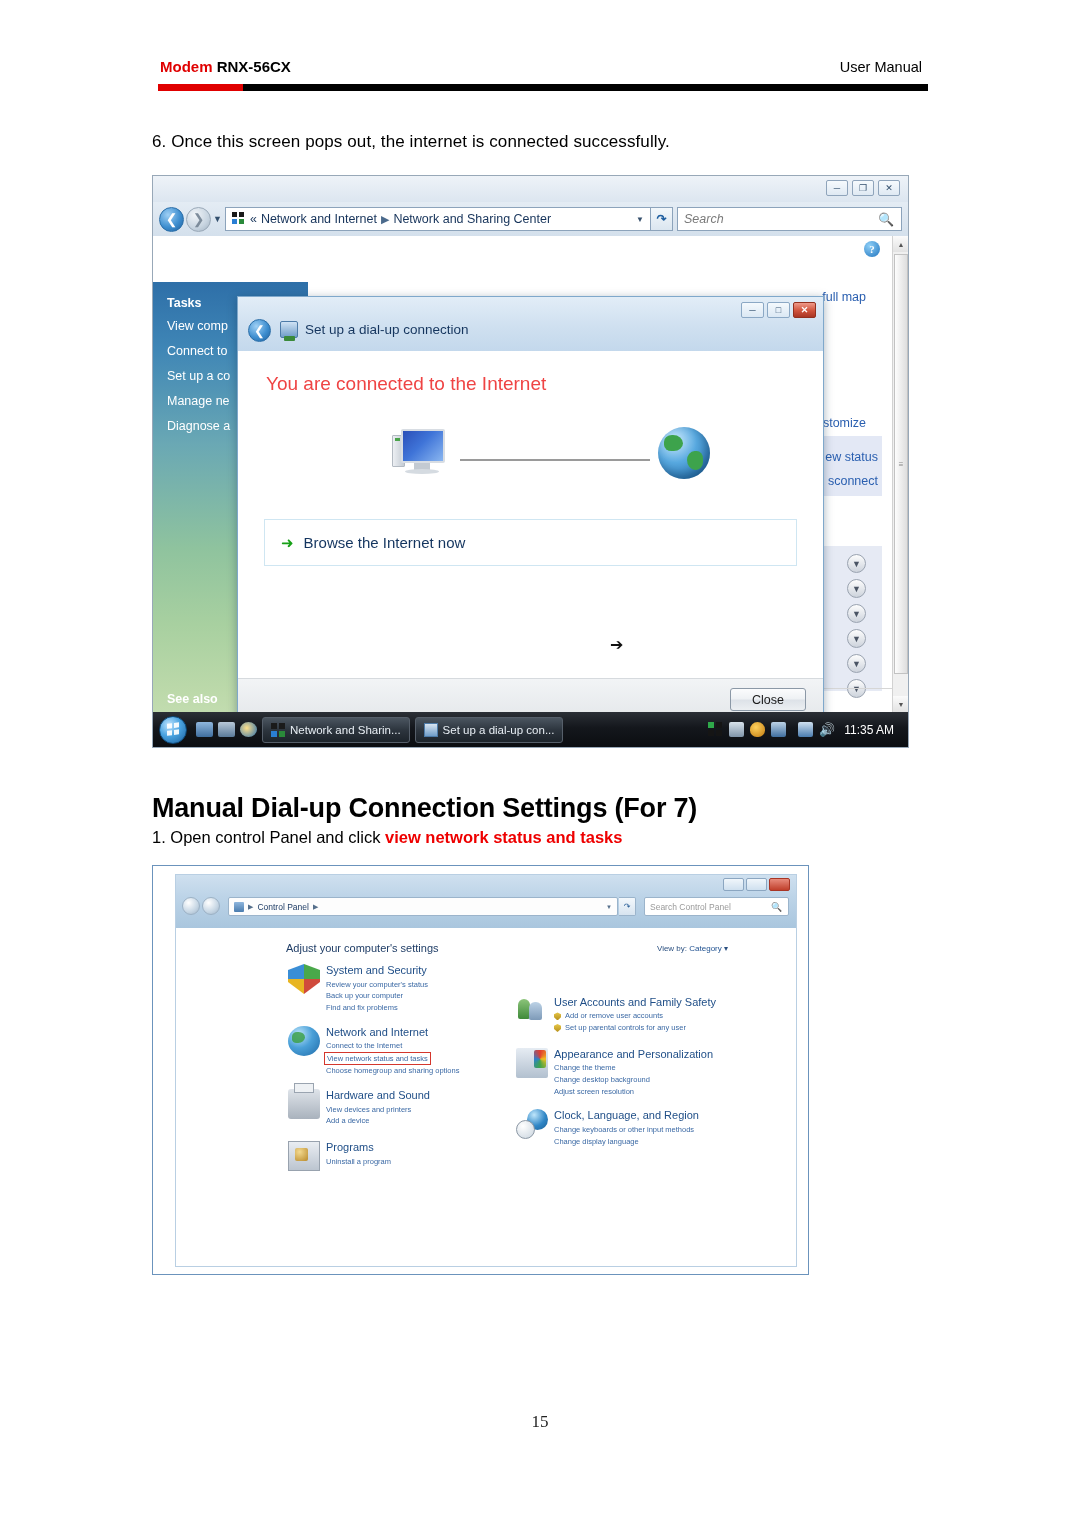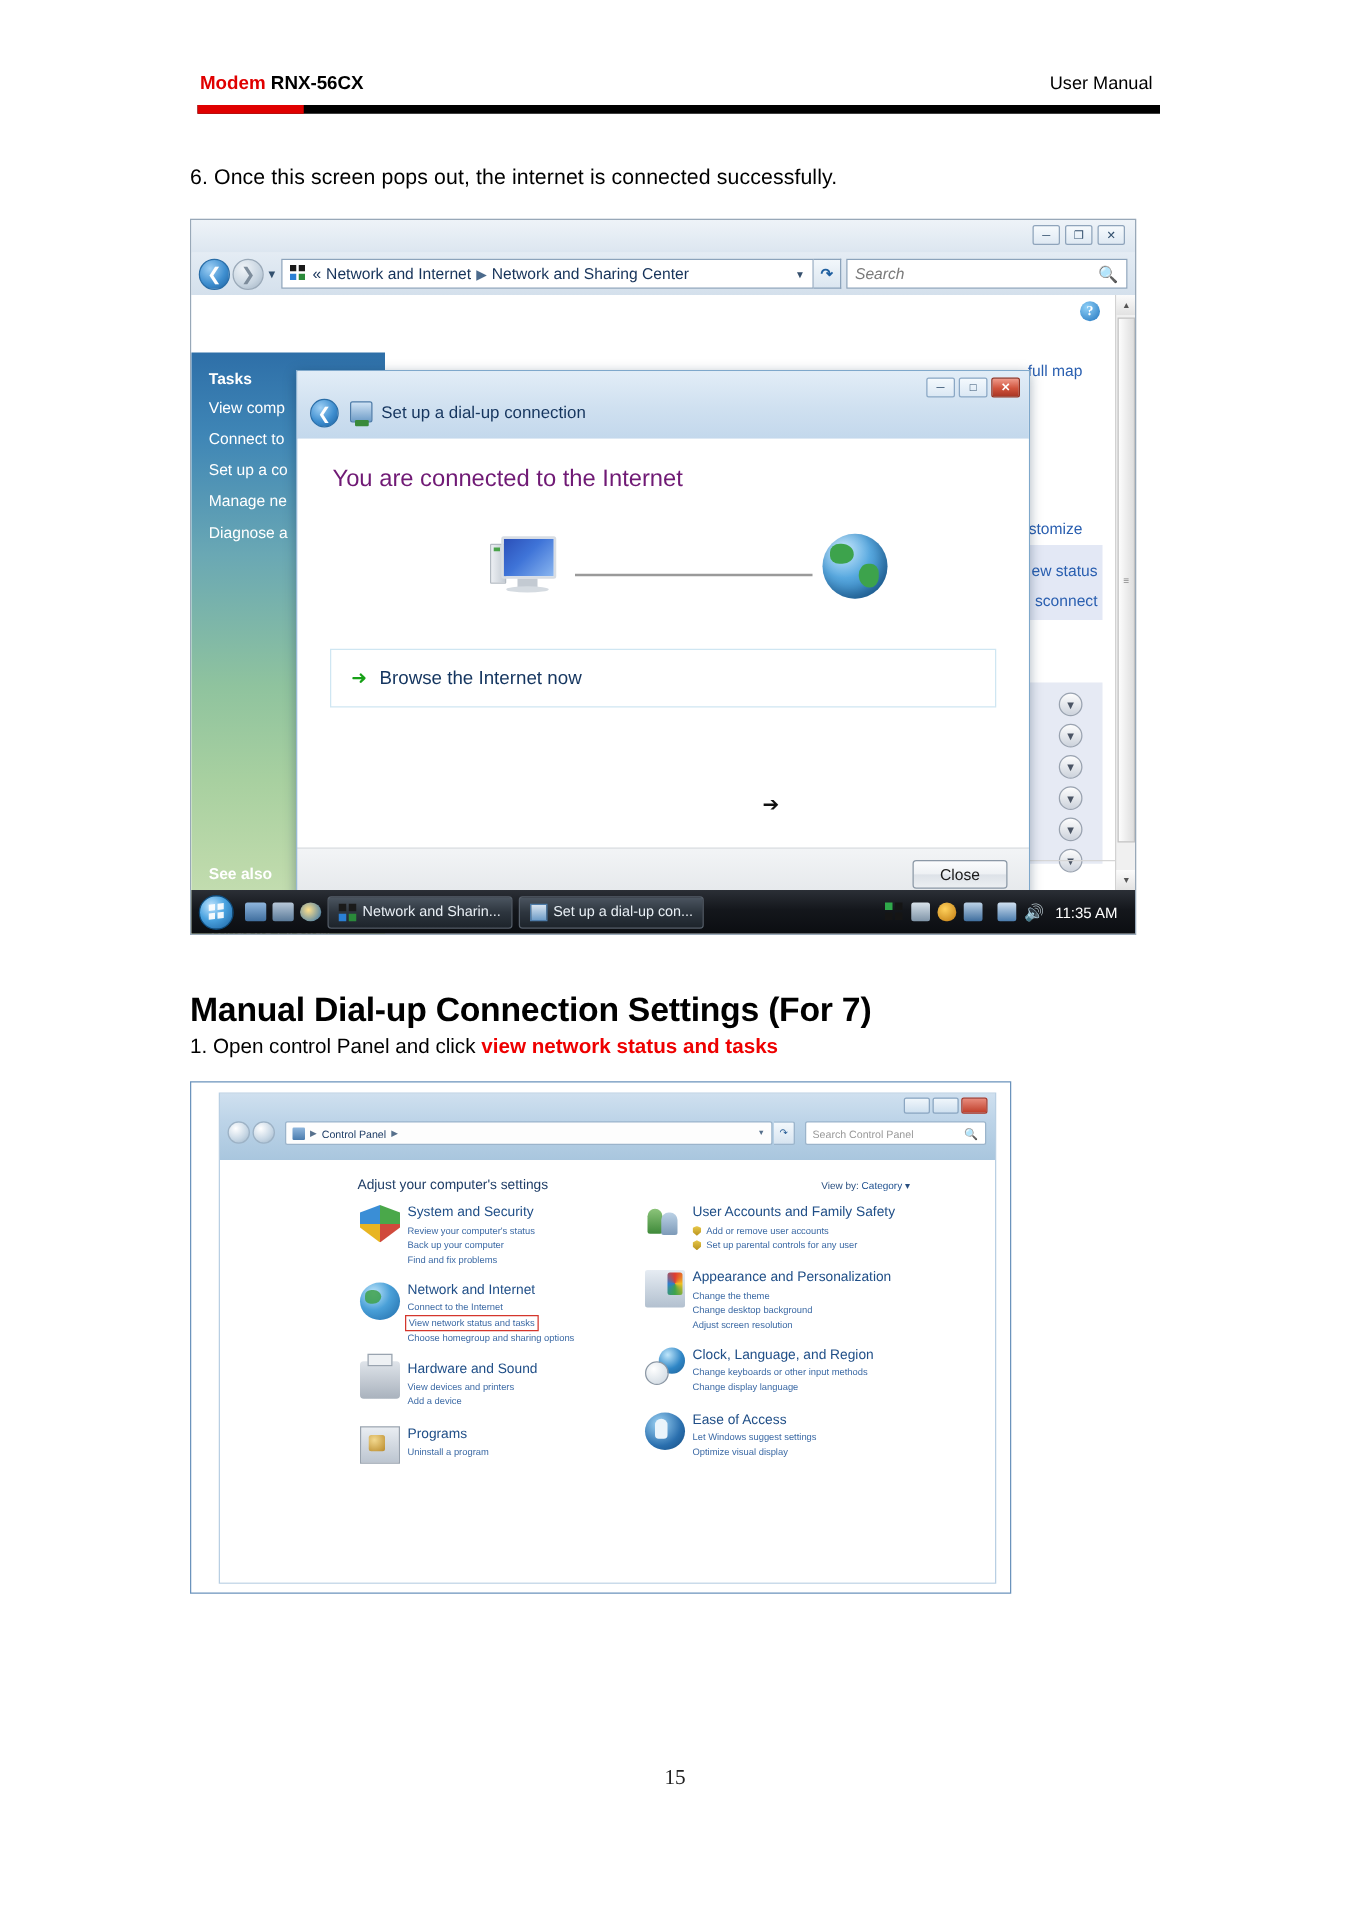--- a/index.html
+++ b/index.html
@@ -251,21 +251,21 @@
     background:#fff;border:1px solid #9bb4cb;border-radius:2px;
     display:flex;align-items:center;padding:0 5px;
     font-size:8.5px;color:#9a9a9a;
   }
   .w2-srch .mg { margin-left:auto;color:#3c6494;font-size:9px; }
 
   .w2-body { position:absolute;left:0;top:53px;right:0;bottom:0;background:#fff; }
   .cp-title { position:absolute; left:110px; top:14px; font-size:11px; color:#1f3d66; }
   .cp-viewby { position:absolute; right:68px; top:16px; font-size:8px; color:#2b5080; }
   .cp-viewby b { color:#1d4f8f; font-weight:normal; }
-  .cp-cols { position:absolute; left:0; top:36px; right:0; display:flex; }
+  .cp-cols { position:absolute; left:0; top:36px; right:0; display:flex;align-items:center; }
   .cp-col { width:50%; padding-left:110px; }
   .cp-col.right { padding-left:28px; }
   .cp-cat { position:relative; margin-bottom:12px; padding-left:40px; min-height:40px; }
   .cp-cat .cat-ico { position:absolute; left:2px; top:0; width:32px;height:30px; }
   .cp-cat .cat-name { font-size:11px; color:#1f4e87; line-height:1.15; margin-bottom:2px; }
   .cp-cat .cat-sub { font-size:7.5px; color:#3c6aa5; line-height:1.55; white-space:nowrap; }
   .cp-cat .cat-sub.shield { padding-left:11px; position:relative; }
   .cp-cat .cat-sub.shield:before {
     content:""; position:absolute;left:0;top:2px;width:7px;height:8px;
     background:linear-gradient(to bottom,#e8c84a,#b7911c);
@@ -338,21 +338,21 @@
     display:flex;align-items:center;justify-content:center;
   }
   .dlg-icon {
     position:absolute;left:42px;top:24px;width:18px;height:17px;
     background:linear-gradient(to bottom,#cfe2f4,#6f9dc8); border-radius:2px;
     border:1px solid #4d7ba8;
   }
   .dlg-icon:after{content:"";position:absolute;left:3px;bottom:-4px;width:11px;height:5px;background:#3a8a3a;border-radius:1px;}
   .dlg-titletext { position:absolute;left:67px;top:25px;font-size:13.5px;color:#15355e; }
   .dlg-body { position:absolute;left:0;top:54px;right:0;bottom:42px;background:#fff;padding:22px 26px 0; }
-  .dlg-h1 { font-size:19px; color:#701a75; font-weight:normal; margin:0 0 0 2px; }
+  .dlg-h1 { font-size:19px; color:#ef4444; font-weight:normal; margin:0 0 0 2px; }
   .conn-art { position:relative; height:92px; margin-top:24px; }
   .pc-icon { position:absolute; left:128px; top:10px; width:56px;height:48px; }
   .pc-screen {
     position:absolute;left:9px;top:0;width:44px;height:34px;
     background:linear-gradient(135deg,#2b4fb8 0%,#3f74d8 45%,#8ab6f0 100%);
     border:2px solid #d8dde3; border-radius:2px;
   }
   .pc-stand { position:absolute;left:22px;top:34px;width:16px;height:7px;background:#c3cad2; }
   .pc-base { position:absolute;left:13px;top:40px;width:34px;height:5px;background:#d5dbe1;border-radius:50%; }
   .pc-tower { position:absolute;left:0;top:6px;width:13px;height:32px;background:linear-gradient(to right,#eceff3,#c4cbd3);border:1px solid #b3bac2;border-radius:1px;}
@@ -667,26 +667,20 @@
             <div class="cat-sub">Adjust screen resolution</div>
           </div>
 
           <div class="cp-cat">
             <div class="cat-ico ic-clock"></div>
             <div class="cat-name">Clock, Language, and Region</div>
             <div class="cat-sub">Change keyboards or other input methods</div>
             <div class="cat-sub">Change display language</div>
           </div>
 
-          <div class="cp-cat">
-            <div class="cat-ico ic-ease"></div>
-            <div class="cat-name">Ease of Access</div>
-            <div class="cat-sub">Let Windows suggest settings</div>
-            <div class="cat-sub">Optimize visual display</div>
-          </div>
 
         </div>
       </div>
     </div>
 
   </div>
 </div>
 
 <div class="pageno">15</div>
 

